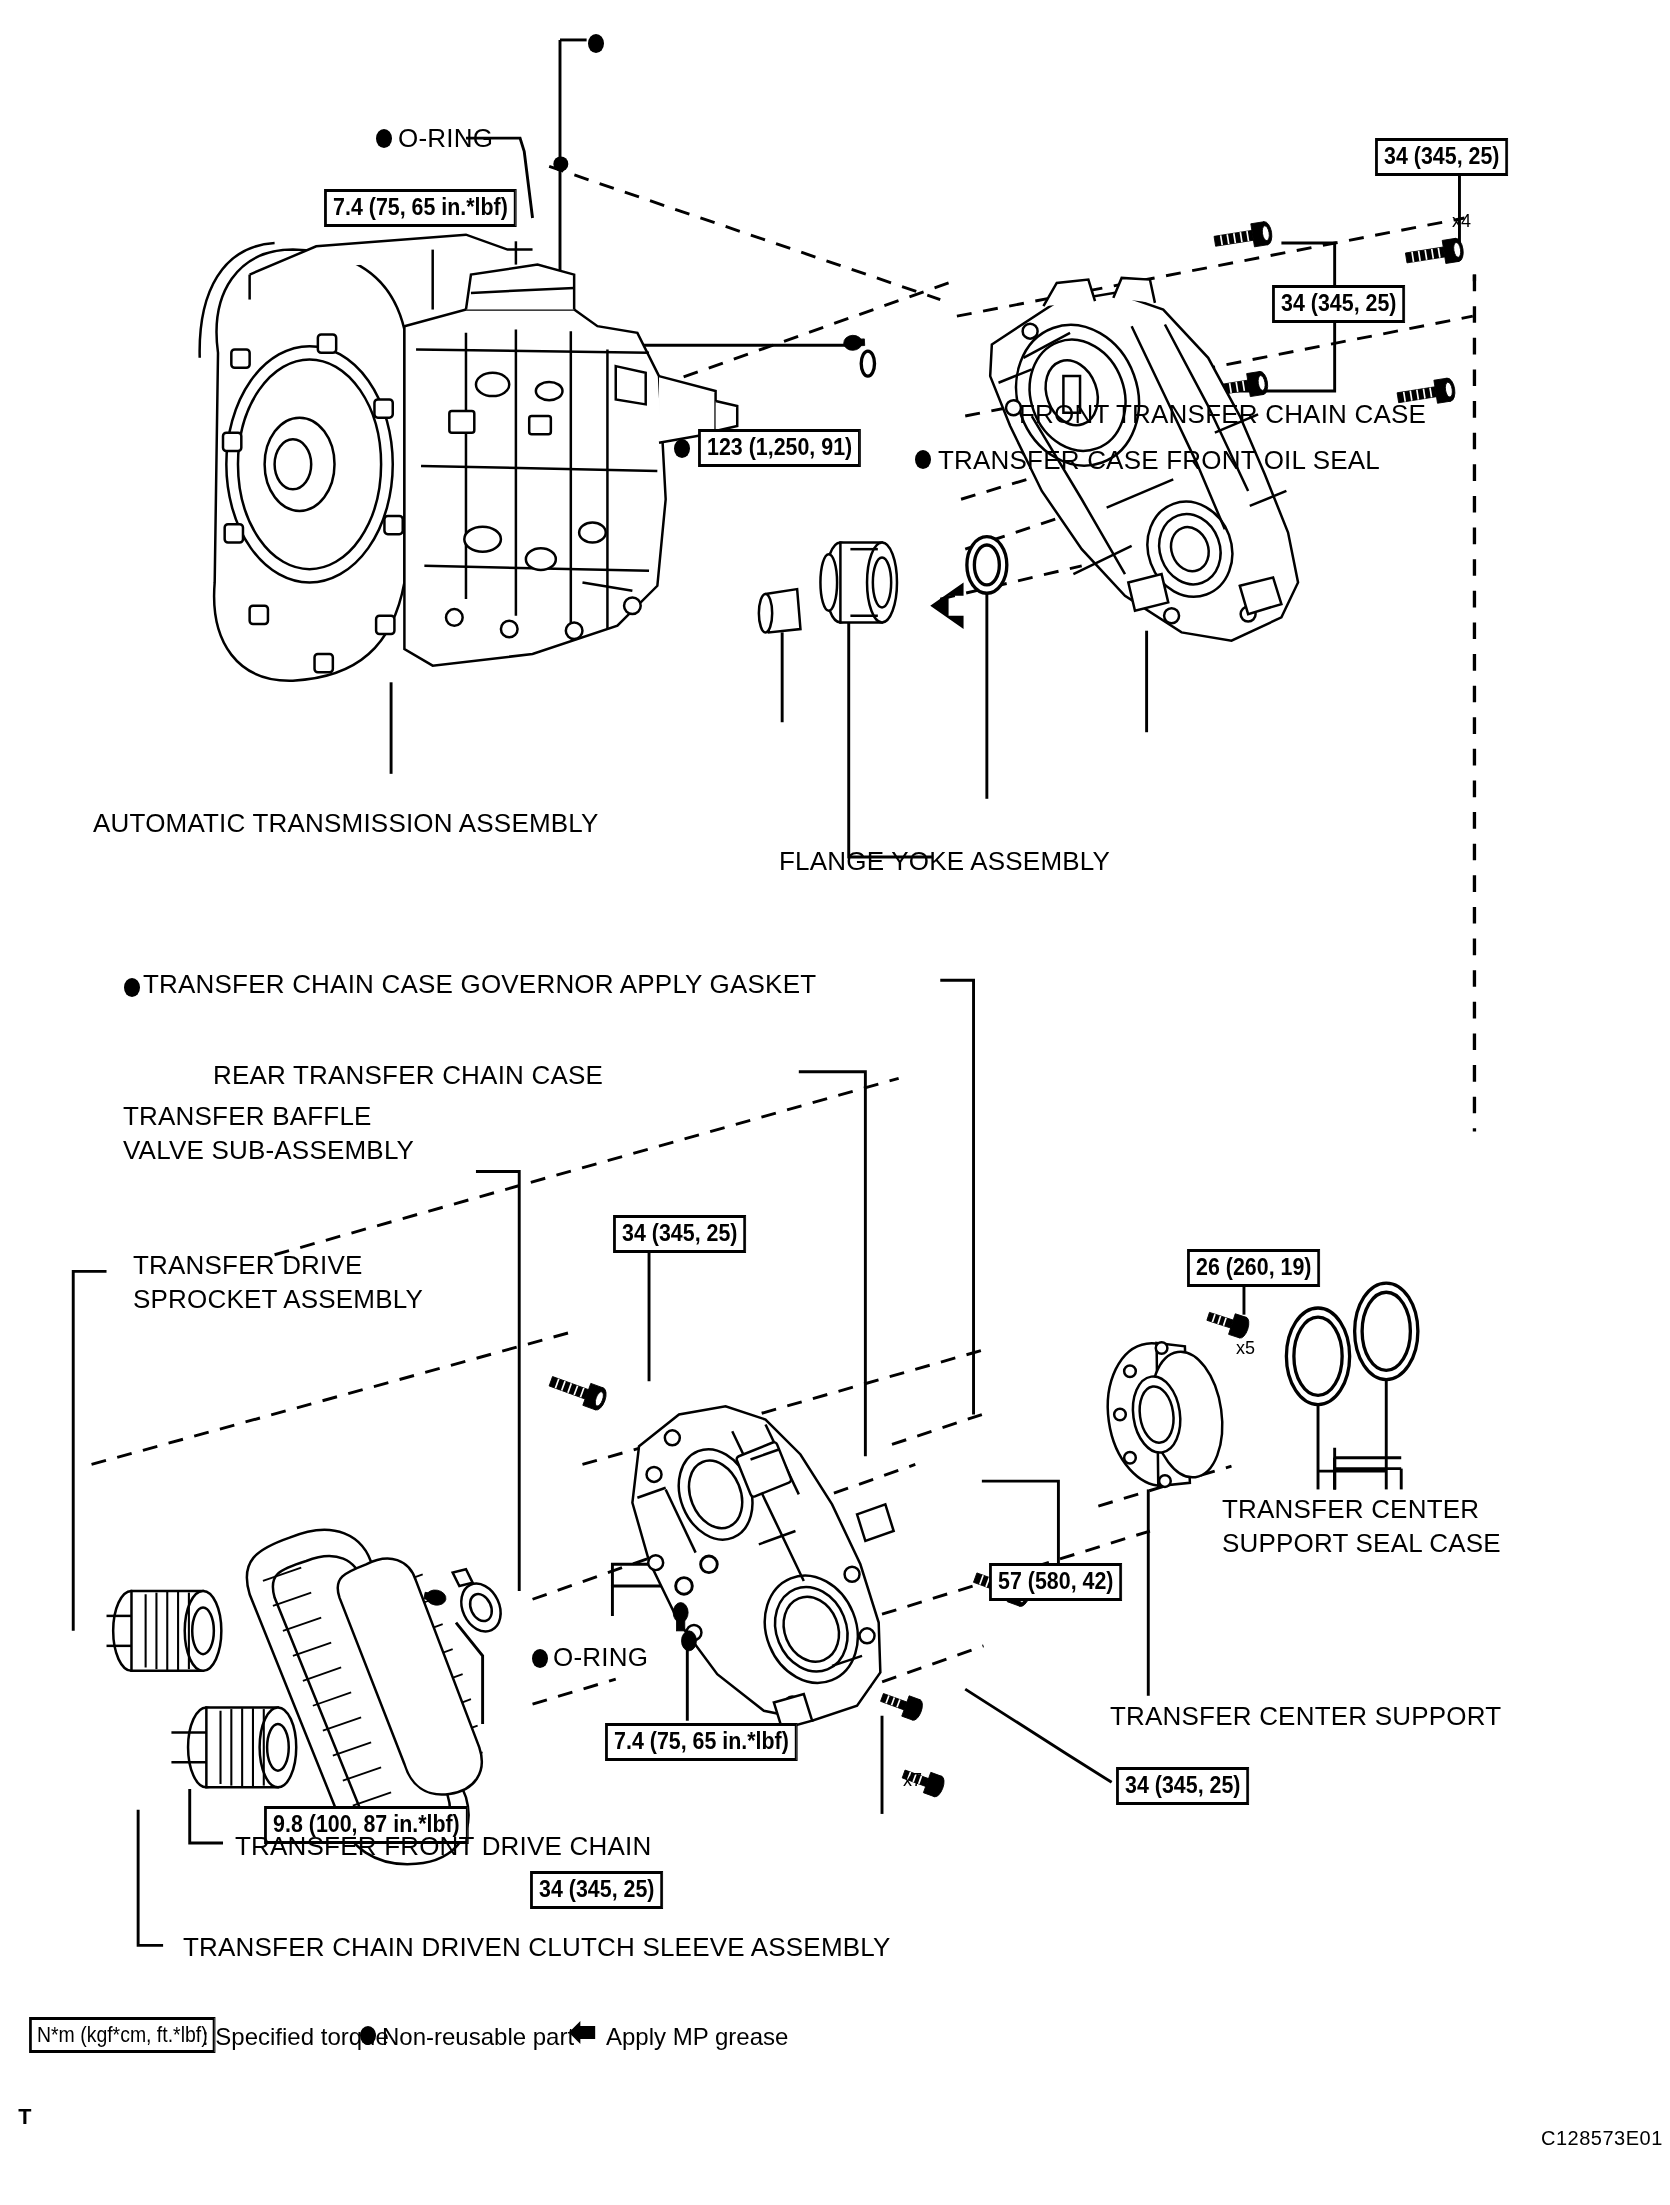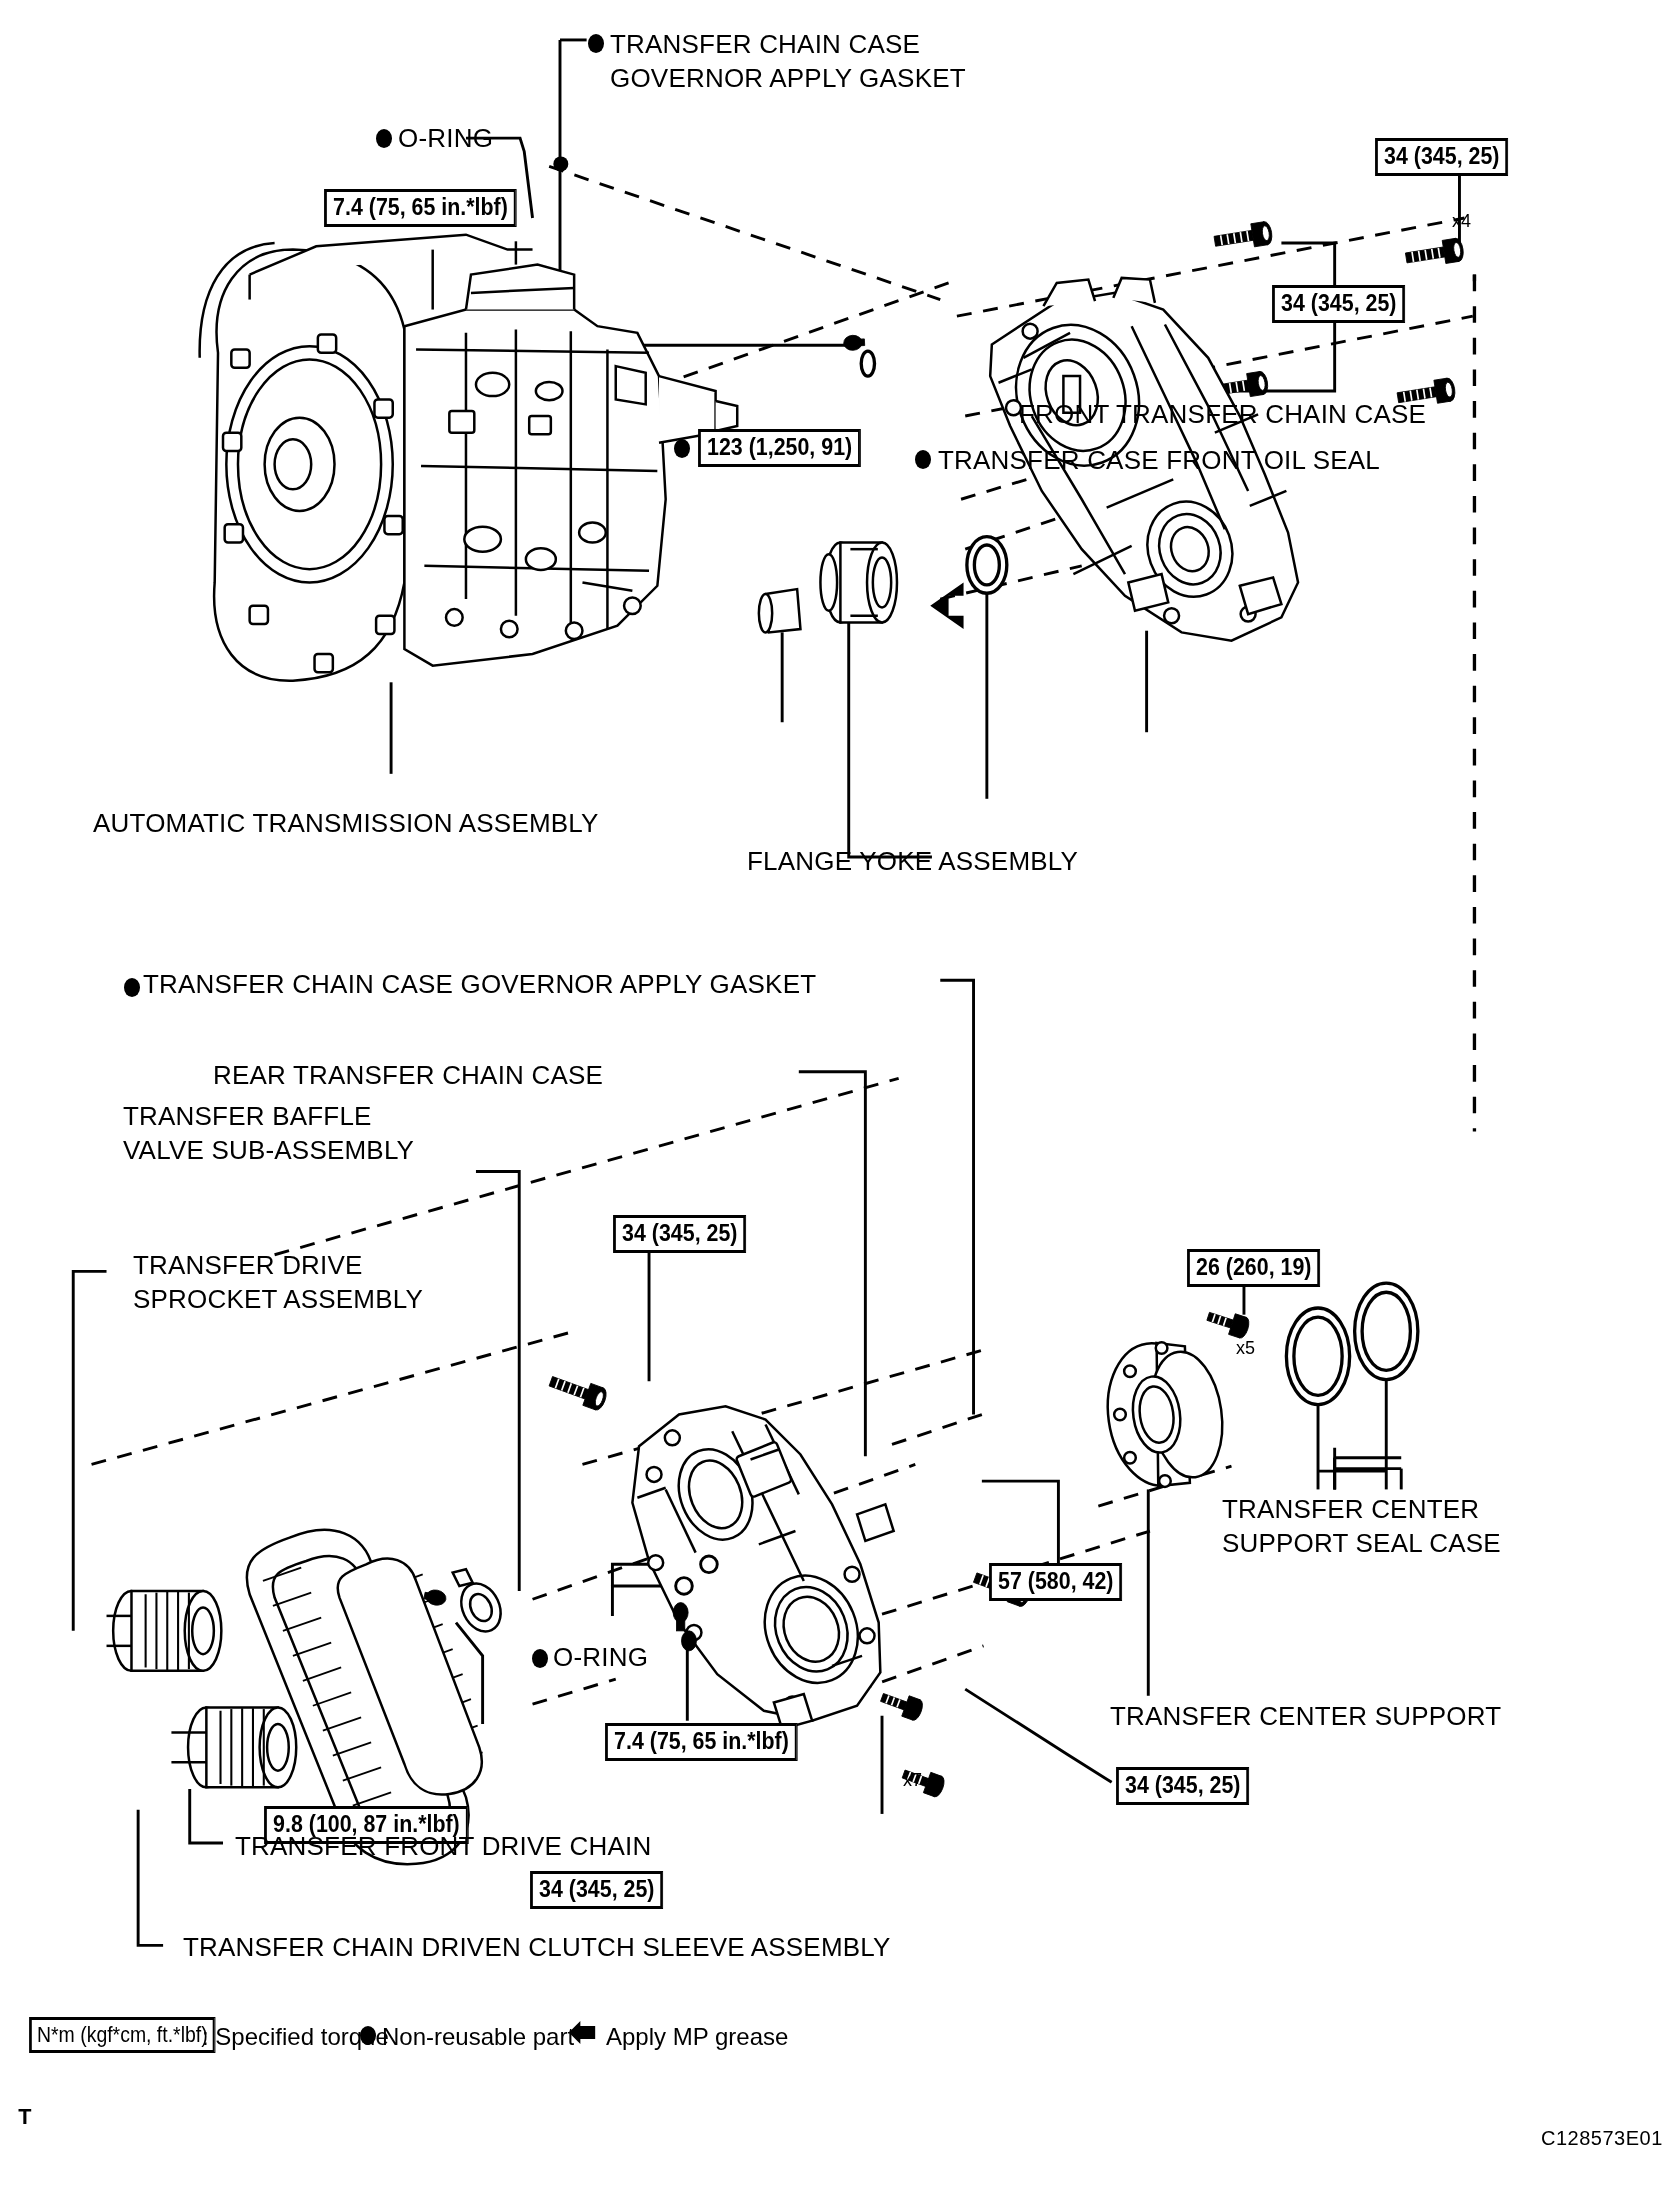--- a/index.html
+++ b/index.html
@@ -518,21 +518,20 @@
       <ellipse cx="1666" cy="1600" rx="29" ry="47"></ellipse>
     </g>
     <path d="M1584 1688 L1584 1790" stroke-width="3.5"></path>
     <path d="M1666 1658 L1666 1790" stroke-width="3.5"></path>
     <path d="M1584 1768 L1666 1768" stroke-width="3.5"></path>
 
     </g>
   </svg>
 
   <div class="bullet" style="left:588px; top:34px;"></div>
-  <div class="lbl two" style="left:610px; top:27px;"><span>TRANSFER CHAIN CASE</span><br><span>GOVERNOR APPLY GASKET</span></div>
 
   <div class="bullet" style="left:376px; top:129px;"></div>
   <div class="lbl" style="left:398px; top:122px;">O-RING</div>
 
   <div class="torque" style="left:325px; top:190px;">7.4 (75, 65 in.*lbf)</div>
 
   <div class="torque" style="left:1376px; top:139px;">34 (345, 25)</div>
 
   <div class="torque" style="left:1273px; top:286px;">34 (345, 25)</div>
 
@@ -541,21 +540,21 @@
   <div class="lbl" style="left:1019px; top:398px;">FRONT TRANSFER CHAIN CASE</div>
 
   <div class="bullet" style="left:674px; top:439px;"></div>
   <div class="torque" style="left:699px; top:430px;">123 (1,250, 91)</div>
 
   <div class="bullet" style="left:915px; top:450px;"></div>
   <div class="lbl" style="left:938px; top:444px;">TRANSFER CASE FRONT OIL SEAL</div>
 
   <div class="lbl" style="left:93px; top:807px;">AUTOMATIC TRANSMISSION ASSEMBLY</div>
 
-  <div class="lbl" style="left:747px; top:845px;text-align:center;">FLANGE YOKE ASSEMBLY</div>
+  <div class="lbl" style="left:779px; top:845px;text-align:center;">FLANGE YOKE ASSEMBLY</div>
 
   <div class="bullet" style="left:124px; top:978px;"></div>
   <div class="lbl" style="left:143px; top:968px;">TRANSFER CHAIN CASE GOVERNOR APPLY GASKET</div>
 
   <div class="lbl" style="left:213px; top:1059px;">REAR TRANSFER CHAIN CASE</div>
 
   <div class="lbl two" style="left:123px; top:1099px;"><span>TRANSFER BAFFLE</span><br><span>VALVE SUB-ASSEMBLY</span></div>
 
   <div class="torque" style="left:614px; top:1216px;">34 (345, 25)</div>
 

